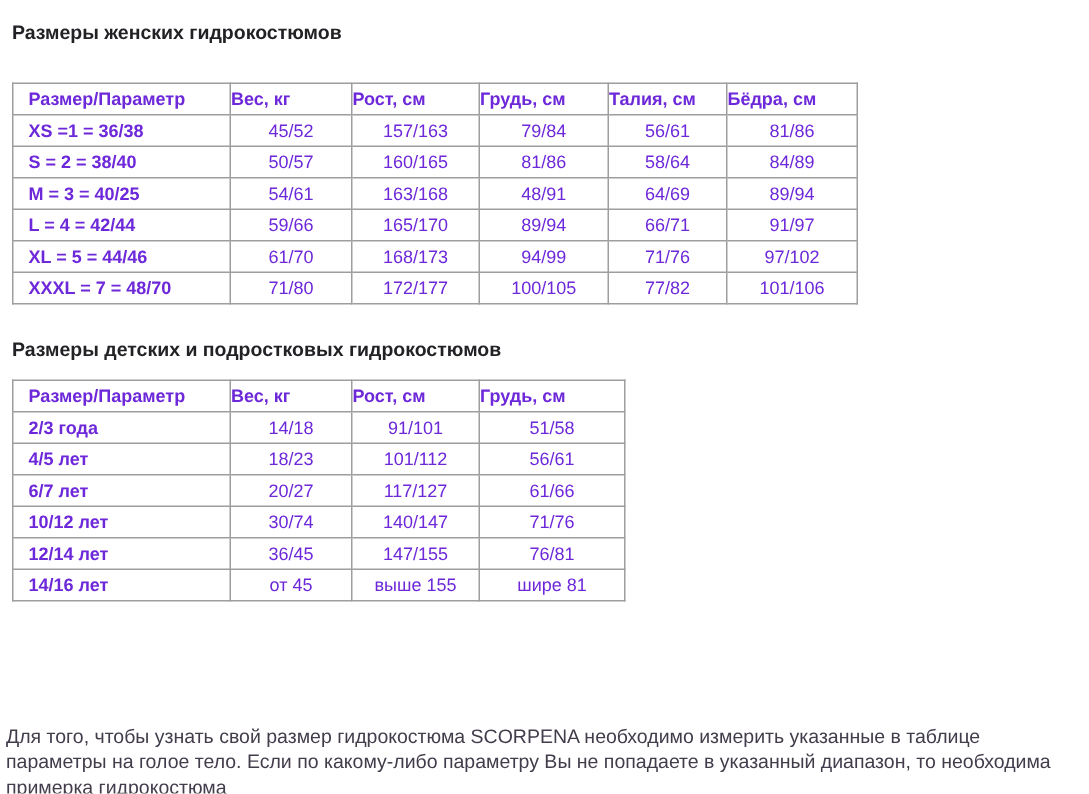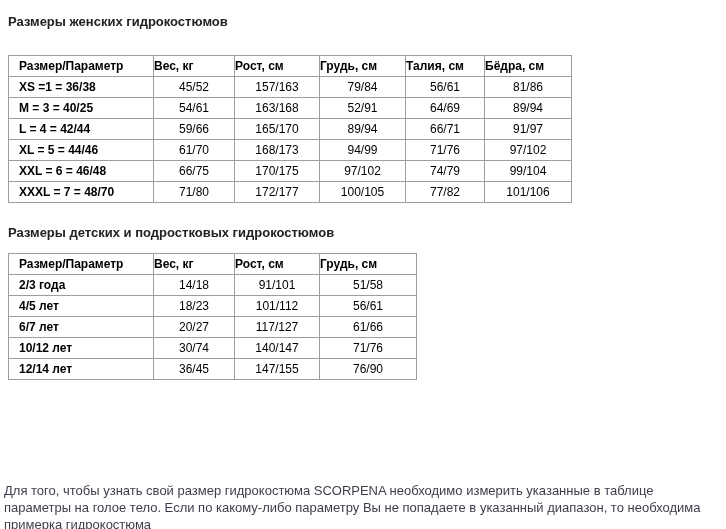--- a/index.html
+++ b/index.html
@@ -25,21 +25,21 @@
     padding: 0 0 0 8px;
     line-height: 14px;
   }
   #title-women { padding-top: 15px; }
   #title-kids  { padding-top: 23px; }
   table.sizes {
     border-collapse: collapse;
     table-layout: fixed;
     margin: 13px 0 0 8px;
     font-size: 12px;
-    color: #000000;
+    color: #6d28d9;
   }
   #title-women + table.sizes { margin-top: 26px; }
   table.sizes th, table.sizes td {
     border: 1px solid #9e9e9e;
     height: 21px;
     padding: 0;
     box-sizing: border-box;
     vertical-align: middle;
     white-space: nowrap;
     overflow: hidden;
@@ -104,52 +104,52 @@
       <tbody>
         <tr>
           <td class="row-label">XS =1 = 36/38</td>
           <td class="value-cell">45/52</td>
           <td class="value-cell">157/163</td>
           <td class="value-cell">79/84</td>
           <td class="value-cell">56/61</td>
           <td class="value-cell">81/86</td>
         </tr>
         <tr>
+          <td class="row-label">S = 2 = 38/40</td>
+          <td class="value-cell">50/57</td>
+          <td class="value-cell">160/165</td>
+          <td class="value-cell">81/86</td>
+          <td class="value-cell">58/64</td>
+          <td class="value-cell">84/89</td>
+        </tr>
+        <tr>
           <td class="row-label">M = 3 = 40/25</td>
           <td class="value-cell">54/61</td>
           <td class="value-cell">163/168</td>
-          <td class="value-cell">52/91</td>
+          <td class="value-cell">48/91</td>
           <td class="value-cell">64/69</td>
           <td class="value-cell">89/94</td>
         </tr>
         <tr>
           <td class="row-label">L = 4 = 42/44</td>
           <td class="value-cell">59/66</td>
           <td class="value-cell">165/170</td>
           <td class="value-cell">89/94</td>
           <td class="value-cell">66/71</td>
           <td class="value-cell">91/97</td>
         </tr>
         <tr>
           <td class="row-label">XL = 5 = 44/46</td>
           <td class="value-cell">61/70</td>
           <td class="value-cell">168/173</td>
           <td class="value-cell">94/99</td>
           <td class="value-cell">71/76</td>
           <td class="value-cell">97/102</td>
         </tr>
         <tr>
-          <td class="row-label">XXL = 6 = 46/48</td>
-          <td class="value-cell">66/75</td>
-          <td class="value-cell">170/175</td>
-          <td class="value-cell">97/102</td>
-          <td class="value-cell">74/79</td>
-          <td class="value-cell">99/104</td>
-        </tr>
-        <tr>
           <td class="row-label">XXXL = 7 = 48/70</td>
           <td class="value-cell">71/80</td>
           <td class="value-cell">172/177</td>
           <td class="value-cell">100/105</td>
           <td class="value-cell">77/82</td>
           <td class="value-cell">101/106</td>
         </tr>
       </tbody>
     </table>
 
@@ -186,20 +186,26 @@
         <tr>
           <td class="row-label">10/12 лет</td>
           <td class="value-cell">30/74</td>
           <td class="value-cell">140/147</td>
           <td class="value-cell">71/76</td>
         </tr>
         <tr>
           <td class="row-label">12/14 лет</td>
           <td class="value-cell">36/45</td>
           <td class="value-cell">147/155</td>
-          <td class="value-cell">76/90</td>
+          <td class="value-cell">76/81</td>
+        </tr>
+        <tr>
+          <td class="row-label">14/16 лет</td>
+          <td class="value-cell">от 45</td>
+          <td class="value-cell">выше 155</td>
+          <td class="value-cell">шире 81</td>
         </tr>
       </tbody>
     </table>
 
   <p class="footer-note">Для того, чтобы узнать свой размер гидрокостюма SCORPENA необходимо измерить указанные в таблице параметры на голое тело. Если по какому-либо параметру Вы не попадаете в указанный диапазон, то необходима примерка гидрокостюма</p>
 
 </div>
 
 </body></html>

